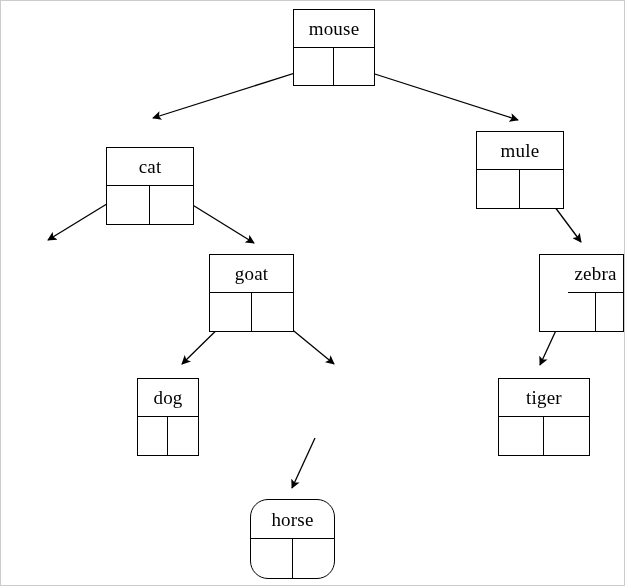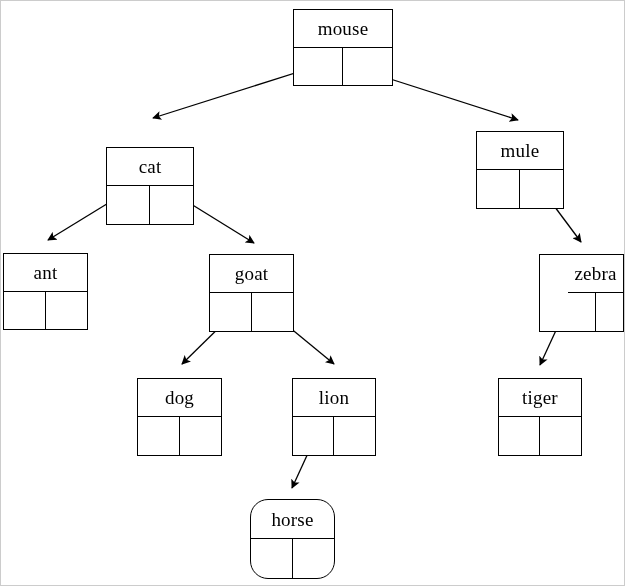--- a/index.html
+++ b/index.html
@@ -77,21 +77,21 @@
         <line x1="127" y1="190" x2="47" y2="239" stroke="#000000" stroke-width="1.3" marker-end="url(#arrow)"></line>
         <line x1="169" y1="190" x2="253" y2="242" stroke="#000000" stroke-width="1.3" marker-end="url(#arrow)"></line>
         <line x1="539" y1="186" x2="580" y2="241" stroke="#000000" stroke-width="1.3" marker-end="url(#arrow)"></line>
         <line x1="233" y1="312" x2="181" y2="363" stroke="#000000" stroke-width="1.3" marker-end="url(#arrow)"></line>
         <line x1="271" y1="312" x2="333" y2="363" stroke="#000000" stroke-width="1.3" marker-end="url(#arrow)"></line>
         <line x1="563" y1="312" x2="539" y2="364" stroke="#000000" stroke-width="1.3" marker-end="url(#arrow)"></line>
         <line x1="314" y1="437" x2="291" y2="487" stroke="#000000" stroke-width="1.3" marker-end="url(#arrow)"></line>
       </g>
   </svg>
 
-  <div class="node" style="left: 292px; top: 8px; width: 100px; height: 77px;">
+  <div class="node" style="left: 292px; top: 8px; width: 82px; height: 77px;">
     <div class="node-label">mouse</div>
     <div class="node-ptrs">
       <div class="ptr ptr-left"></div>
       <div class="ptr ptr-right"></div>
     </div>
   </div>
 
   <div class="node" style="left: 105px; top: 130px; width: 88px; height: 78px; margin-top: 16px;">
     <div class="node-label">cat</div>
     <div class="node-ptrs">
@@ -101,61 +101,47 @@
   </div>
 
   <div class="node" style="left: 475px; top: 130px; width: 88px; height: 78px; text-align: right;">
     <div class="node-label">mule</div>
     <div class="node-ptrs">
       <div class="ptr ptr-left"></div>
       <div class="ptr ptr-right"></div>
     </div>
   </div>
 
-  <div class="node" style="left: 2px; top: 252px; width: 85px; height: 77px;">
-    <div class="node-label">ant</div>
-    <div class="node-ptrs">
-      <div class="ptr ptr-left"></div>
-      <div class="ptr ptr-right"></div>
-    </div>
-  </div>
 
   <div class="node" style="left: 208px; top: 253px; width: 85px; height: 78px;">
     <div class="node-label">goat</div>
     <div class="node-ptrs">
       <div class="ptr ptr-left"></div>
       <div class="ptr ptr-right"></div>
     </div>
   </div>
 
   <div class="node" style="left: 538px; top: 253px; width: 85px; height: 78px; padding-left: 28px;">
     <div class="node-label">zebra</div>
     <div class="node-ptrs">
       <div class="ptr ptr-left"></div>
       <div class="ptr ptr-right"></div>
     </div>
   </div>
 
-  <div class="node" style="left: 136px; top: 377px; width: 85px; height: 78px;">
+  <div class="node" style="left: 136px; top: 377px; width: 62px; height: 78px;">
     <div class="node-label">dog</div>
     <div class="node-ptrs">
       <div class="ptr ptr-left"></div>
       <div class="ptr ptr-right"></div>
     </div>
   </div>
 
-  <div class="node" style="left: 291px; top: 377px; width: 84px; height: 78px;">
-    <div class="node-label">lion</div>
-    <div class="node-ptrs">
-      <div class="ptr ptr-left"></div>
-      <div class="ptr ptr-right"></div>
-    </div>
-  </div>
 
-  <div class="node" style="left: 497px; top: 377px; width: 84px; height: 78px;">
+  <div class="node" style="left: 497px; top: 377px; width: 92px; height: 78px;">
     <div class="node-label">tiger</div>
     <div class="node-ptrs">
       <div class="ptr ptr-left"></div>
       <div class="ptr ptr-right"></div>
     </div>
   </div>
 
   <div class="node" style="left: 249px; top: 498px; width: 85px; height: 80px; border-radius: 18px;">
     <div class="node-label">horse</div>
     <div class="node-ptrs">

